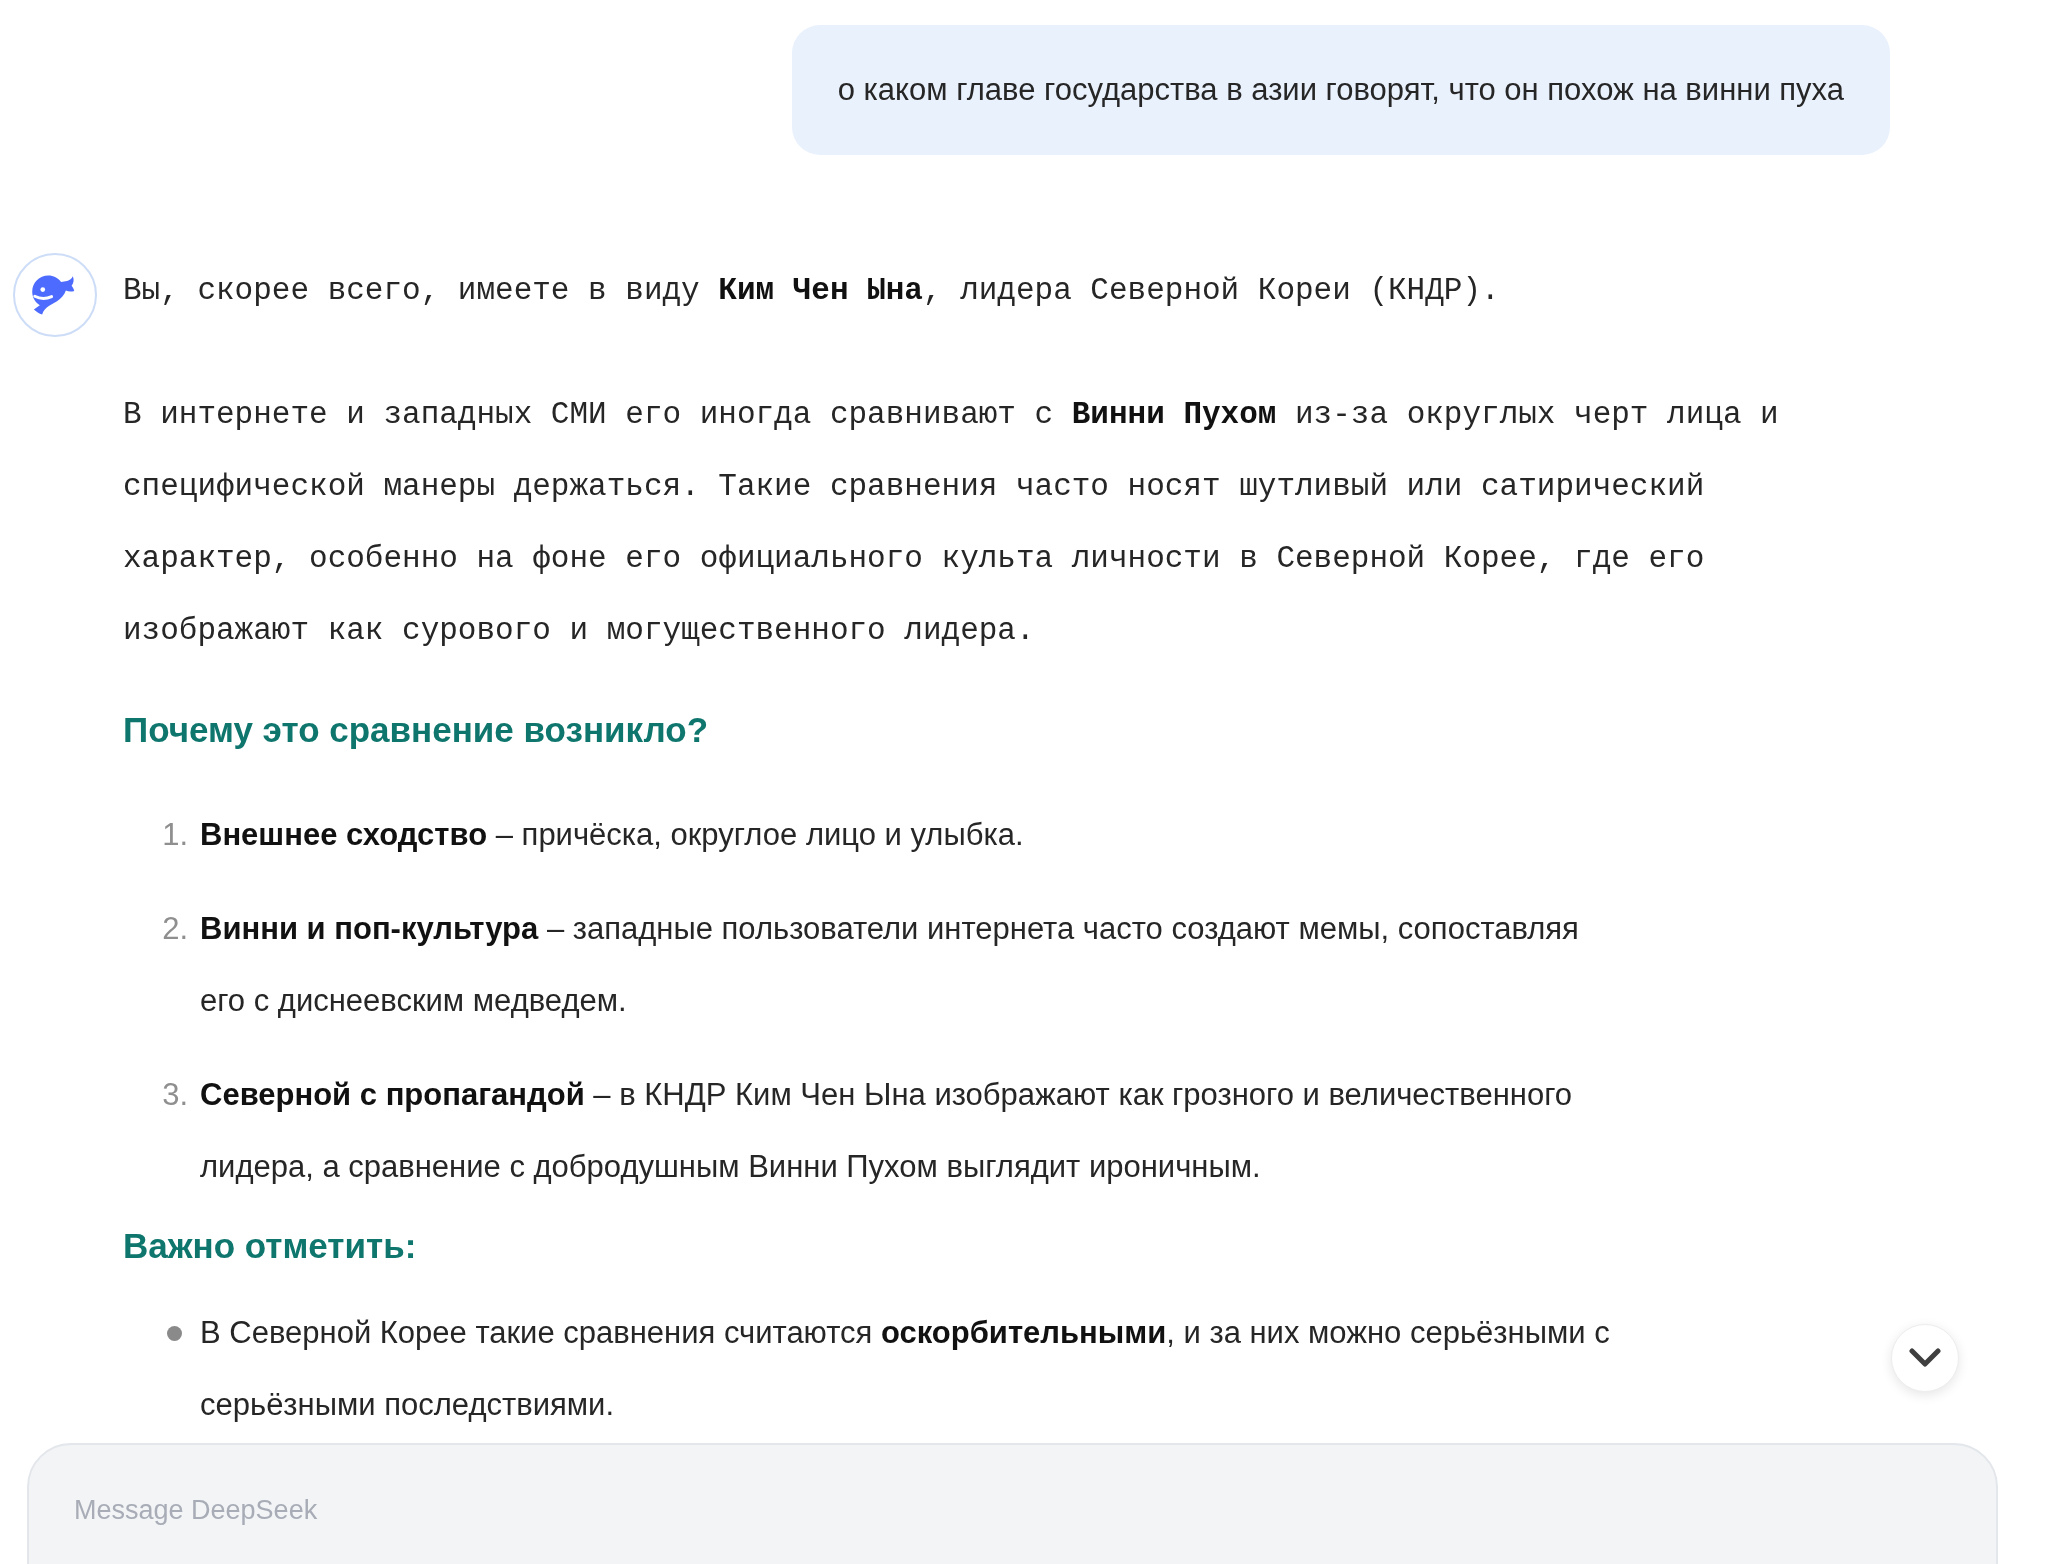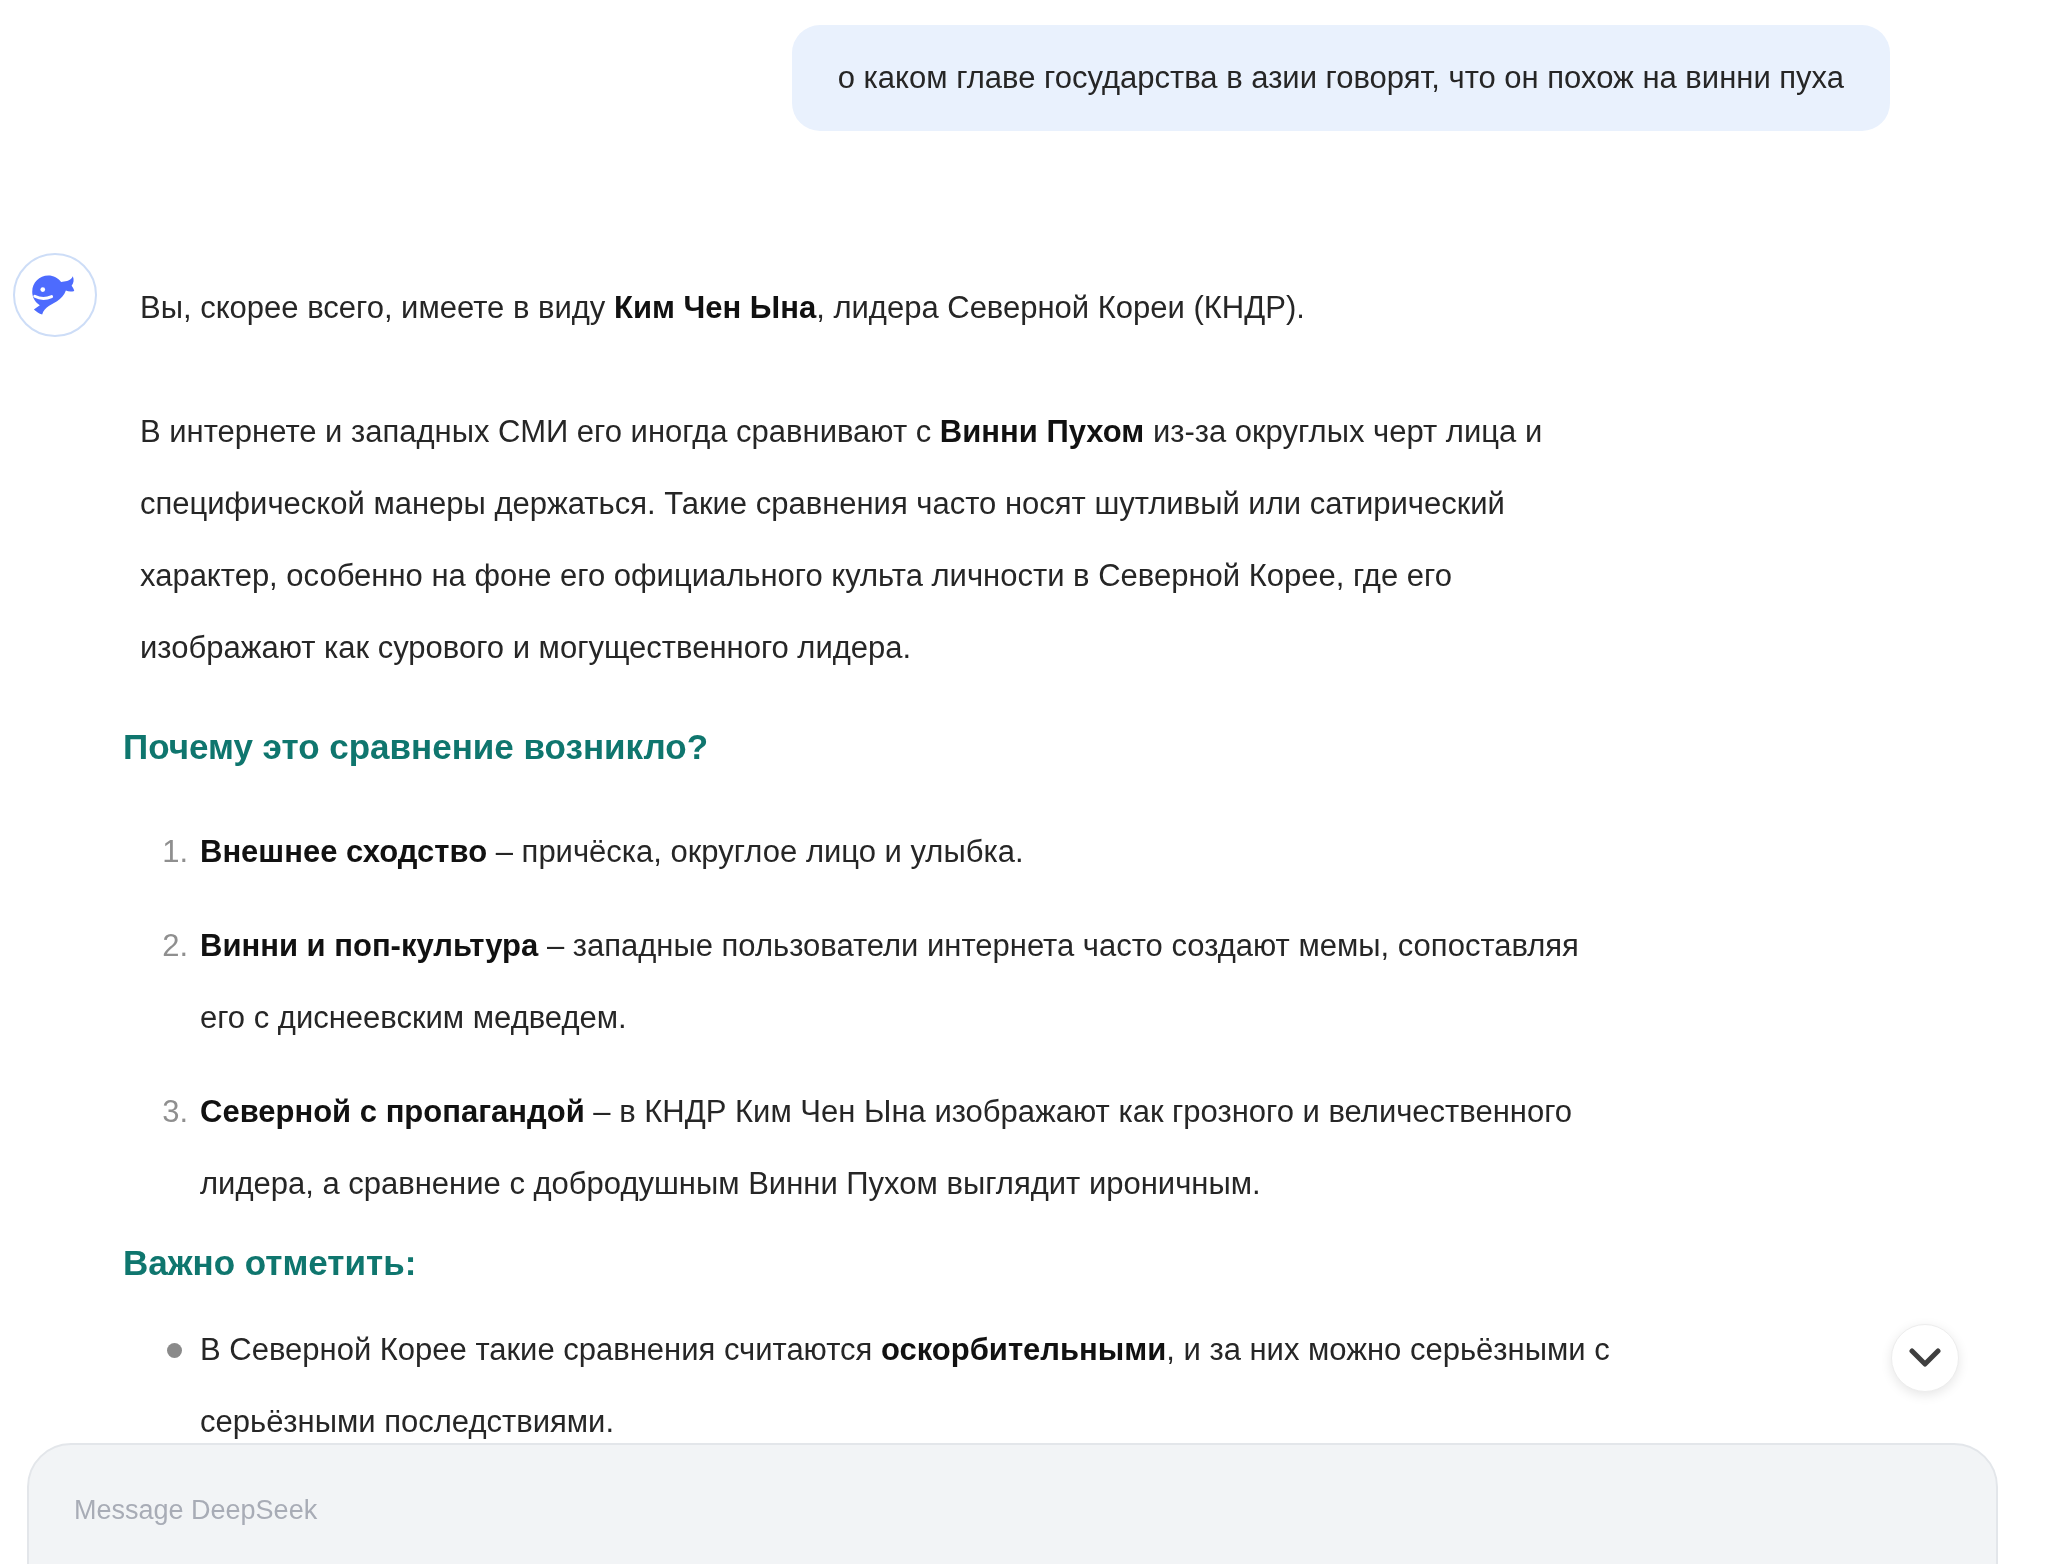--- a/index.html
+++ b/index.html
@@ -10,40 +10,40 @@
     font-family: "Liberation Sans", sans-serif;
     color: #262626;
   }
   .canvas { position: relative; width: 2048px; height: 1564px; }
 
   
   .user-row { position: absolute; top: 25px; right: 158px; max-width: 1500px; }
   .user-bubble {
     background: var(--user-bubble-bg, #e9f1fd);
     border-radius: 28px;
-    padding: 32px 46px;
+    padding: 44px 46px;
     font-size: 31px; line-height: 42px; color: #262626;
     white-space: nowrap;
   }
 
   
   .avatar {
     position: absolute; left: 13px; top: 253px;
     width: 84px; height: 84px; border-radius: 50%;
     background: #fff; border: 2px solid #cdddf7;
     display: flex; align-items: center; justify-content: center;
   }
   .whale { color: var(--accent, #4D6BFE); display: block; }
 
   
   .content {
     position: absolute; left: 123px; top: 255px; width: 1837px;
     font-size: 31px; line-height: 72px; color: #262626;
   }
-  .content p { margin: 17px; white-space: nowrap; }
+  .content p { margin: 0; white-space: nowrap; font-family: Liberation Mono, monospace; }
   .content p.follow { margin-top: 52px; }
   .content b { color: #111111; font-weight: 700; }
   .content h3 {
     margin: 40px 0 0 0; font-size: 35px; line-height: 46px;
     font-weight: 700; color: #0f766e; white-space: nowrap;
   }
   .content h3.second { margin-top: 20px; }
   ol.numbered { list-style: none; margin: 46px 0 0 0; padding: 0; }
   ol.numbered li { display: flex; margin-bottom: 22px; }
   ol.numbered li:last-child { margin-bottom: 0; }

